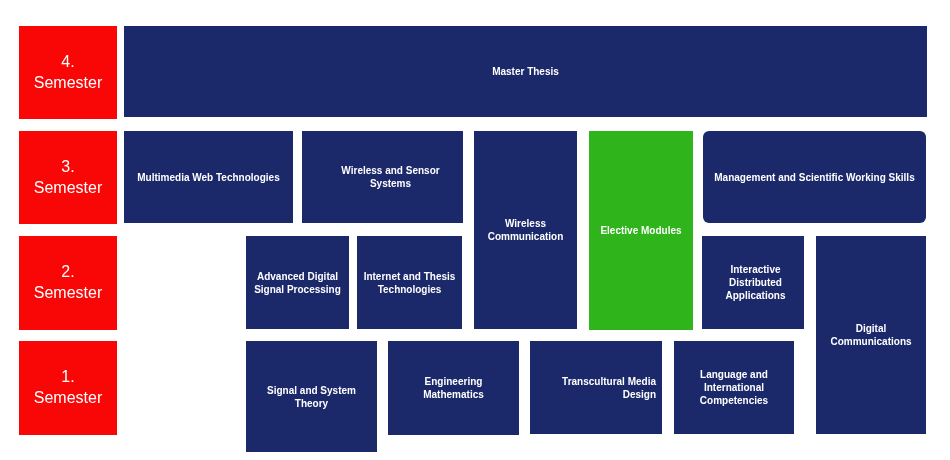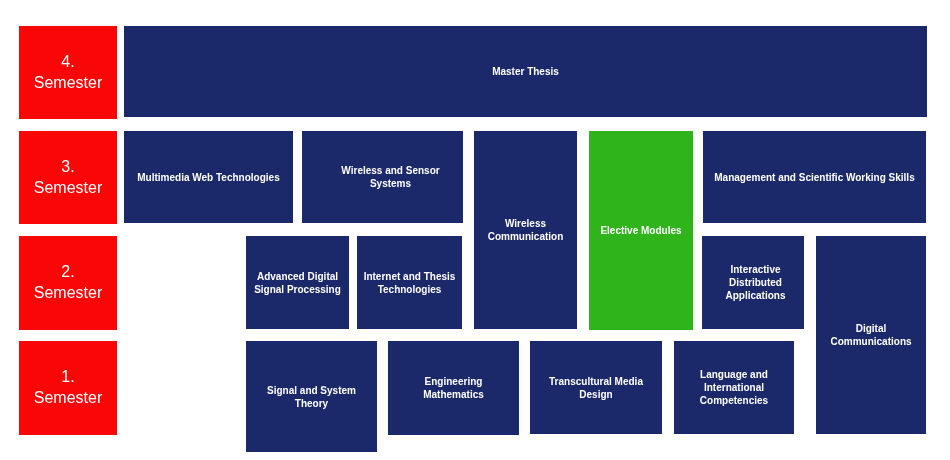--- a/index.html
+++ b/index.html
@@ -74,21 +74,21 @@
   </div>
   <div class="block module" style="left:302px; top:131px; width:161px; height:92px;padding-left:22px;">
     <span>Wireless and Sensor Systems</span>
   </div>
   <div class="block module" style="left:474px; top:131px; width:103px; height:198px;">
     <span>Wireless Communication</span>
   </div>
   <div class="block module elective" style="left:589px; top:131px; width:104px; height:199px;">
     <span>Elective Modules</span>
   </div>
-  <div class="block module" style="left:703px; top:131px; width:223px; height:92px;">
+  <div class="block module" style="left:703px; top:131px; width:223px; height:92px;border-radius:6px;">
     <span>Management and Scientific Working Skills</span>
   </div>
 
   <div class="block module" style="left:246px; top:236px; width:103px; height:93px;">
     <span>Advanced Digital Signal Processing</span>
   </div>
   <div class="block module" style="left:357px; top:236px; width:105px; height:93px;">
     <span>Internet and Thesis Technologies</span>
   </div>
   <div class="block module" style="left:702px; top:236px; width:102px; height:93px;padding-left:11px;">
@@ -97,20 +97,20 @@
   <div class="block module" style="left:816px; top:236px; width:110px; height:198px;align-items:center;">
     <span>Digital Communications</span>
   </div>
 
   <div class="block module" style="left:246px; top:341px; width:131px; height:111px;">
     <span>Signal and System Theory</span>
   </div>
   <div class="block module" style="left:388px; top:341px; width:131px; height:94px;">
     <span>Engineering Mathematics</span>
   </div>
-  <div class="block module" style="left:530px; top:341px; width:132px; height:93px;">
+  <div class="block module" style="left:530px; top:341px; width:132px; height:93px;text-align:right;">
     <span>Transcultural Media Design</span>
   </div>
   <div class="block module" style="left:674px; top:341px; width:120px; height:93px;">
     <span>Language and International Competencies</span>
   </div>
 
 </div>
 
 </body></html>

